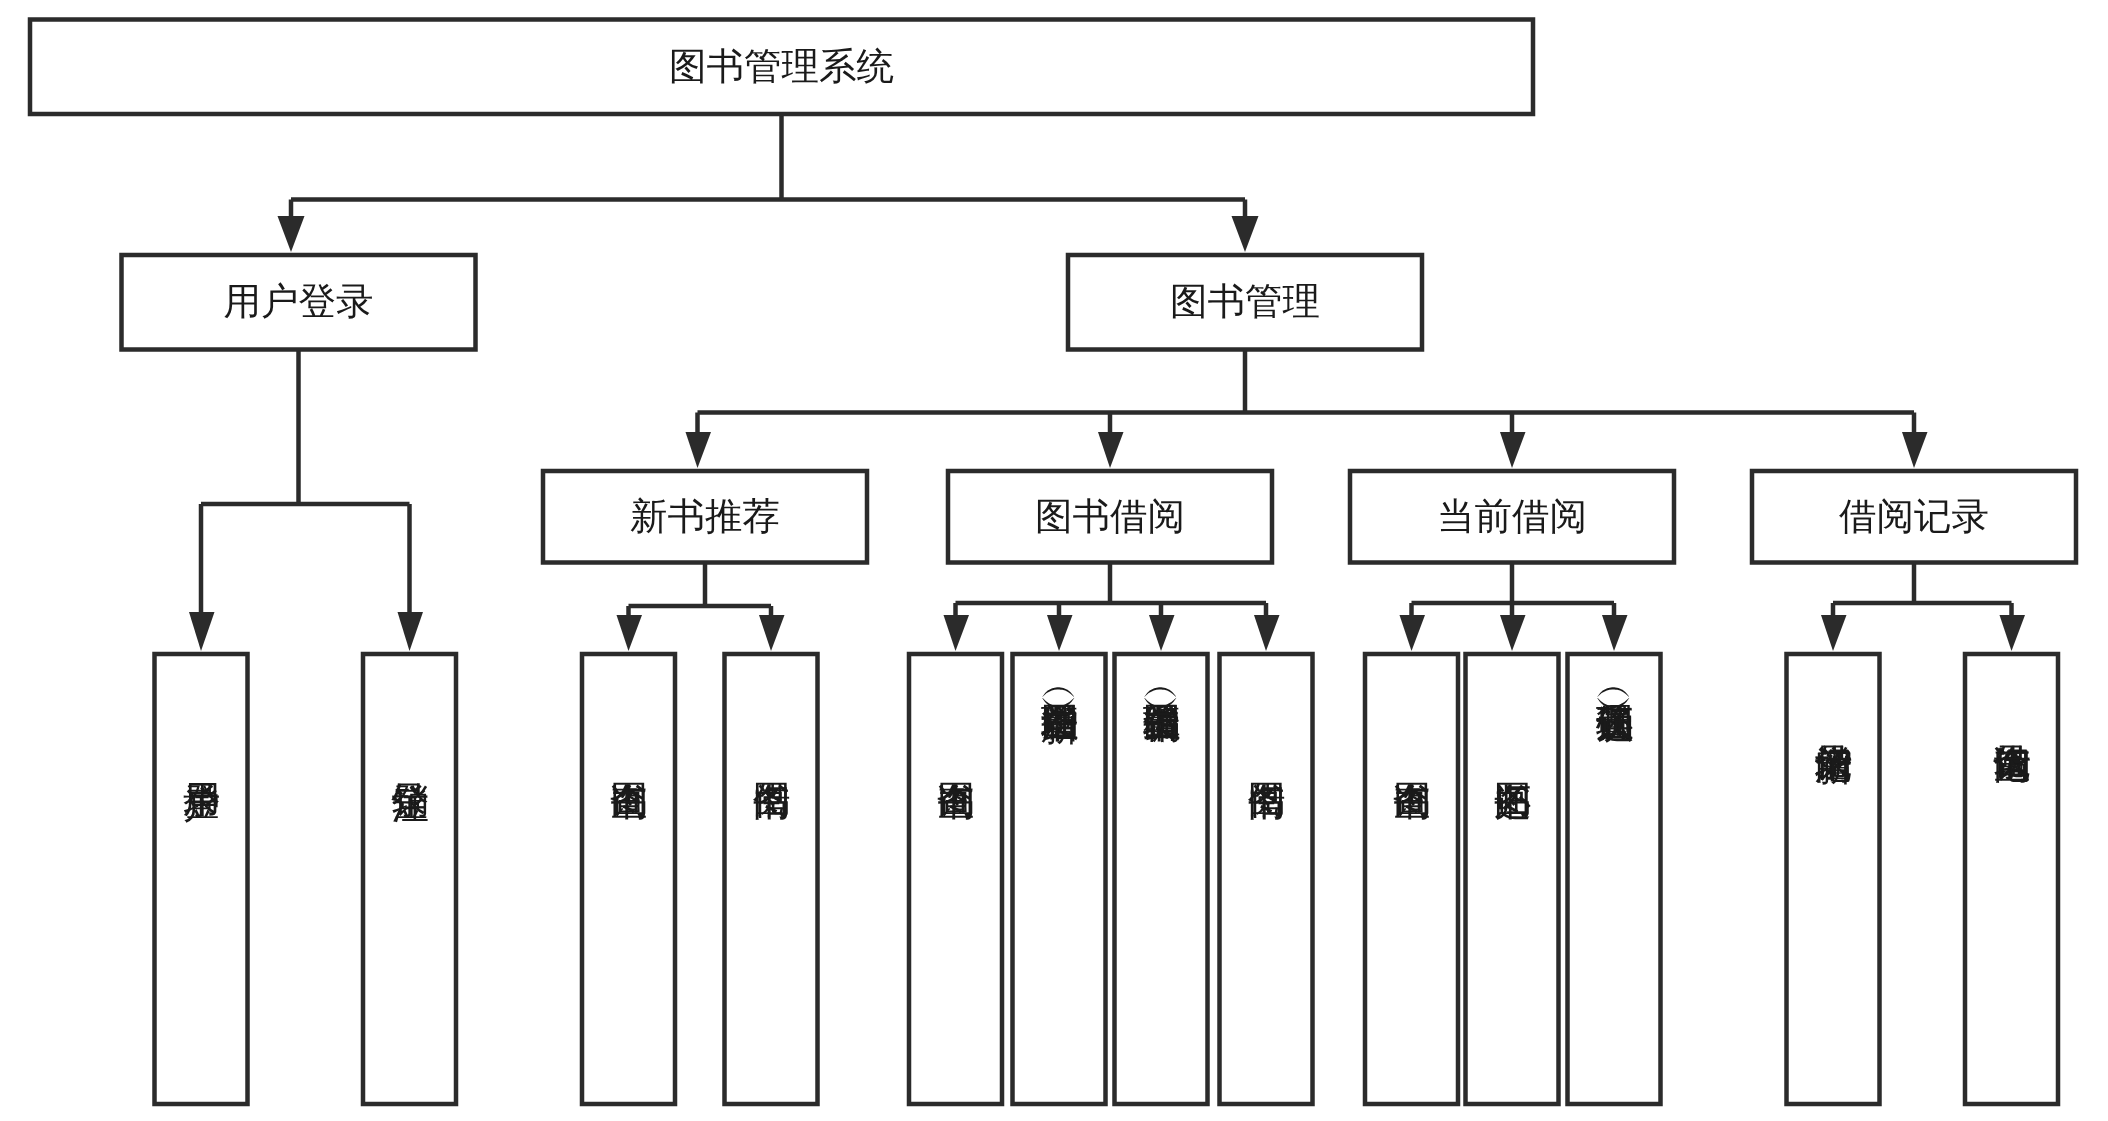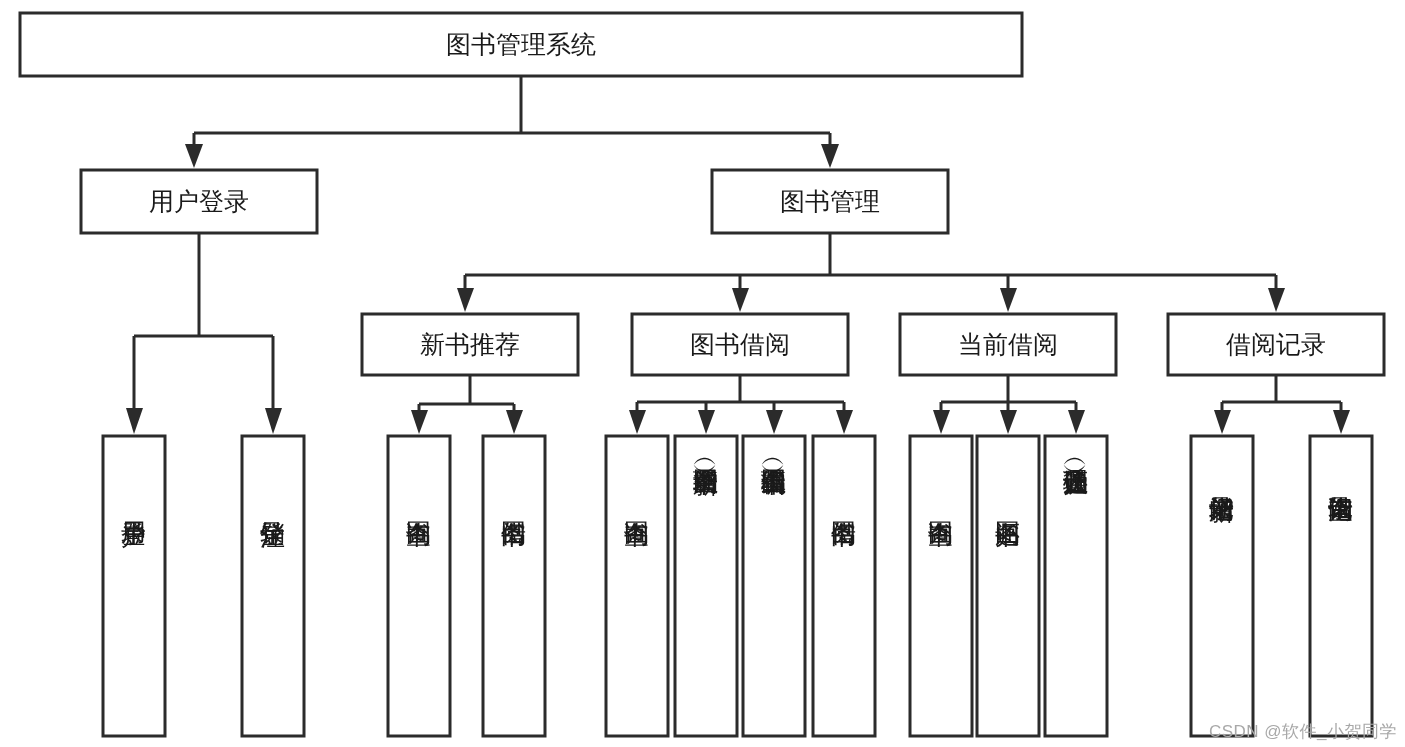--- a/index.html
+++ b/index.html
@@ -231,15 +231,14 @@
       <rect class="node-box" x="1191" y="436" width="62" height="300"></rect>
       <text class="node-label-vertical" x="1222" y="477" writing-mode="tb">新增借阅记录</text>
     </g>
     <g>
       <rect class="node-box" x="1310" y="436" width="62" height="300"></rect>
       <text class="node-label-vertical" x="1341" y="477" writing-mode="tb">查询借阅记录</text>
     </g>
 
   </svg>
 
-  <div class="watermark">CSDN @软件_小贺同学</div>
 
 </div>
 
 </body></html>

